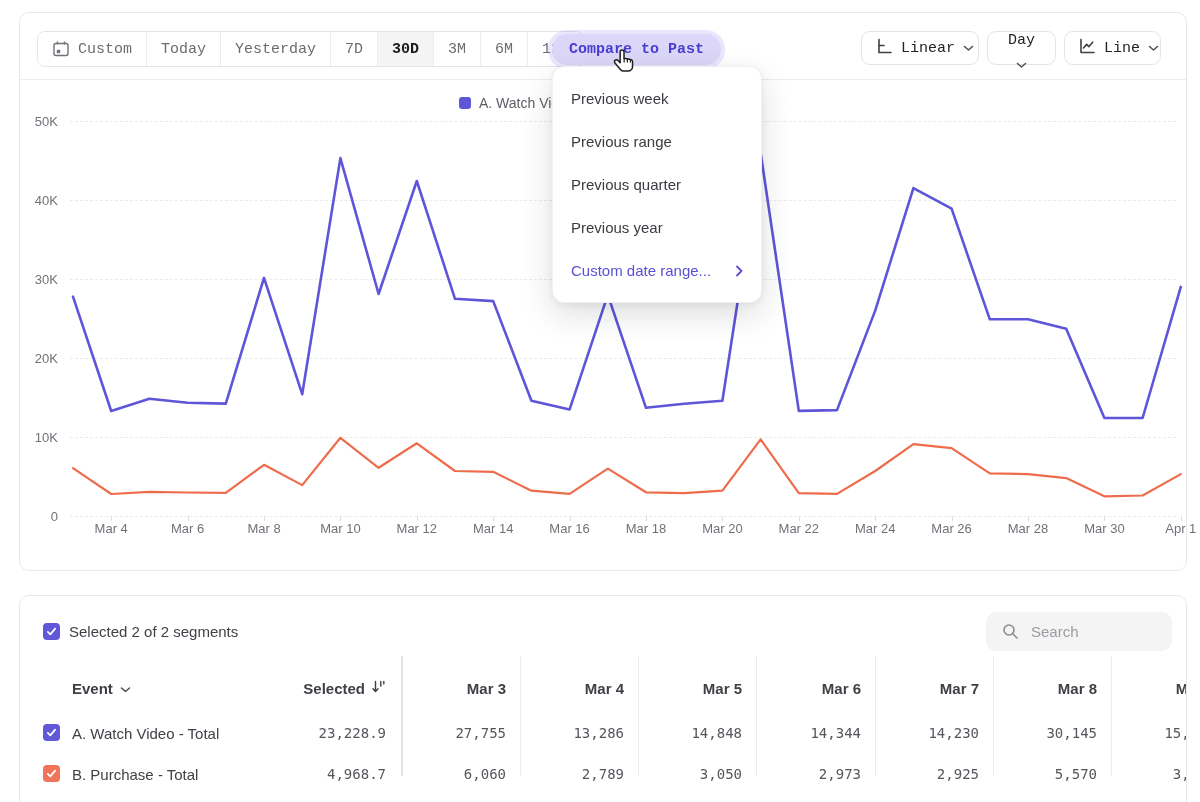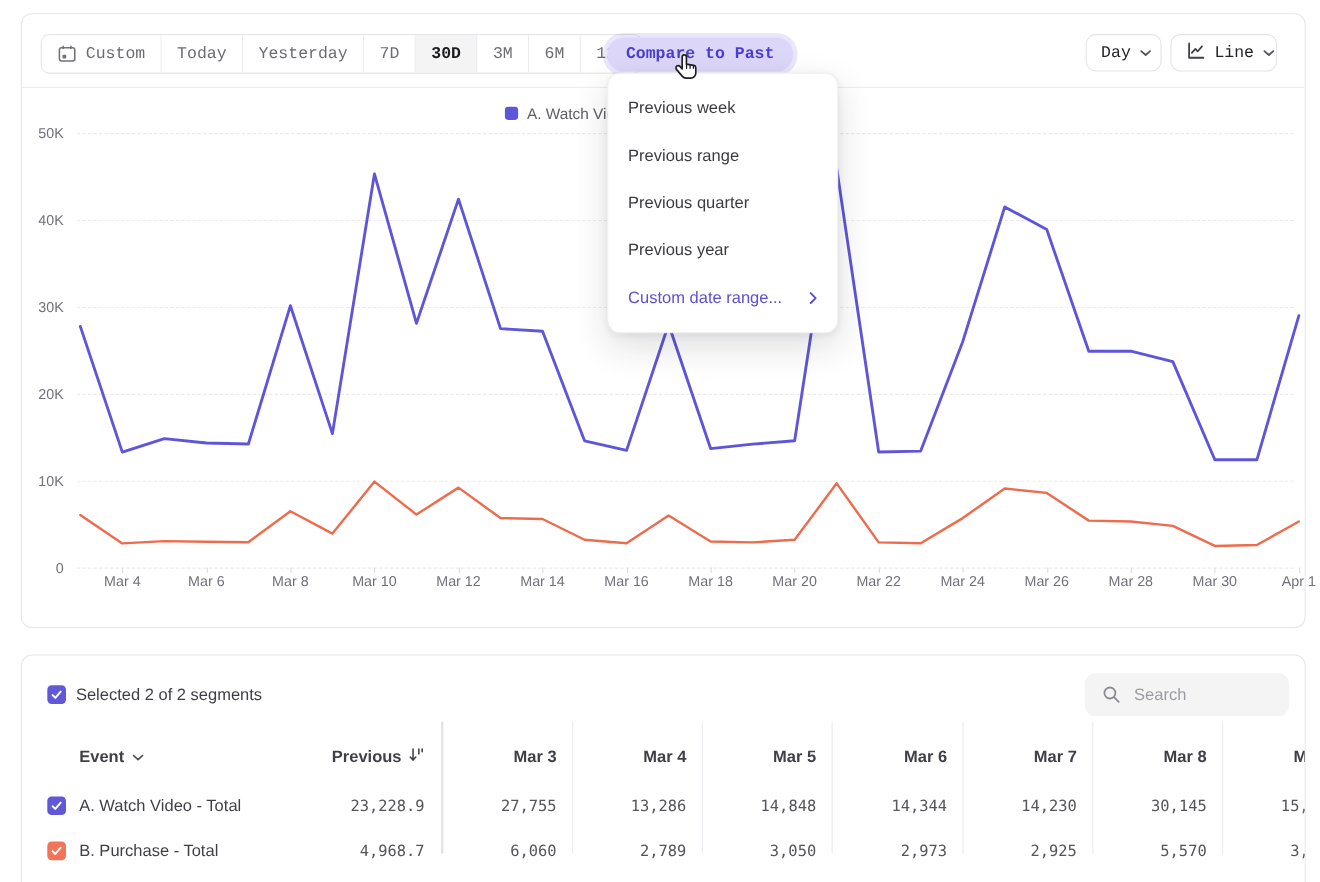--- a/index.html
+++ b/index.html
@@ -93,21 +93,32 @@
           </div>
           <div class="seg-item">
             <span>6M</span>
           </div>
           <div class="seg-item">
             <span>12M</span>
           </div>
         </div>
       <div class="cmp-btn">Compare to Past</div>
 
-      <div class="tb-btn" style="left:967px;width:69px;">
+      <div class="tb-btn" style="left:841px;width:118px;">
+        <span>
+          <svg width="18" height="18" viewBox="0 0 18 18" fill="none" stroke="#3f3f46" stroke-width="1.6" stroke-linecap="round">
+            <path d="M4 2.5v13h12"></path>
+              <path d="M4 8.5h5"></path>
+            </svg></span>
+        <span>Linear</span>
+        <span class="chev"><svg width="11" height="7" viewBox="0 0 11 7" fill="none">
+              <path d="M1.5 1.5L5.5 5L9.5 1.5" stroke="#52525b" stroke-width="1.6" stroke-linecap="round" stroke-linejoin="round"></path>
+            </svg></span>
+      </div>
+      <div class="tb-btn" style="left:967px;width:69px;flex-direction:column;">
         <span>Day</span>
         <span class="chev"><svg width="11" height="7" viewBox="0 0 11 7" fill="none">
               <path d="M1.5 1.5L5.5 5L9.5 1.5" stroke="#52525b" stroke-width="1.6" stroke-linecap="round" stroke-linejoin="round"></path>
             </svg></span>
       </div>
       <div class="tb-btn" style="left:1044px;width:97px;">
         <span>
           <svg width="18" height="18" viewBox="0 0 18 18" fill="none" stroke="#3f3f46" stroke-width="1.6" stroke-linecap="round" stroke-linejoin="round">
             <path d="M3 2.5v13h13"></path>
               <path d="M5.5 11l3.2-3.6 2.2 2.2 3.8-4.4"></path>
@@ -227,21 +238,21 @@
       <span class="evh">
           <span>Event</span>
       <span class="chev"><svg width="11" height="7" viewBox="0 0 11 7" fill="none">
               <path d="M1.5 1.5L5.5 5L9.5 1.5" stroke="#52525b" stroke-width="1.6" stroke-linecap="round" stroke-linejoin="round"></path>
             </svg></span>
         </span>
     </div>
 
     <div class="th" id="avg-header" style="top: 92px; right: 800px;">
       <span class="avgh">
-        <span>Previous</span>
+        <span>Selected</span>
         <span>
           <svg width="15" height="14" viewBox="0 0 15 14" fill="none" stroke="#3f3f46" stroke-width="1.4" stroke-linecap="round">
             <path d="M4.5 2v10M4.5 12L2 9.2M4.5 12l2.5-2.8"></path>
               <path d="M9.8 2v4.5M12.8 2v2.4"></path>
             </svg>
         </span>
       </span>
     </div>
 
     <div id="table-dynamic">

